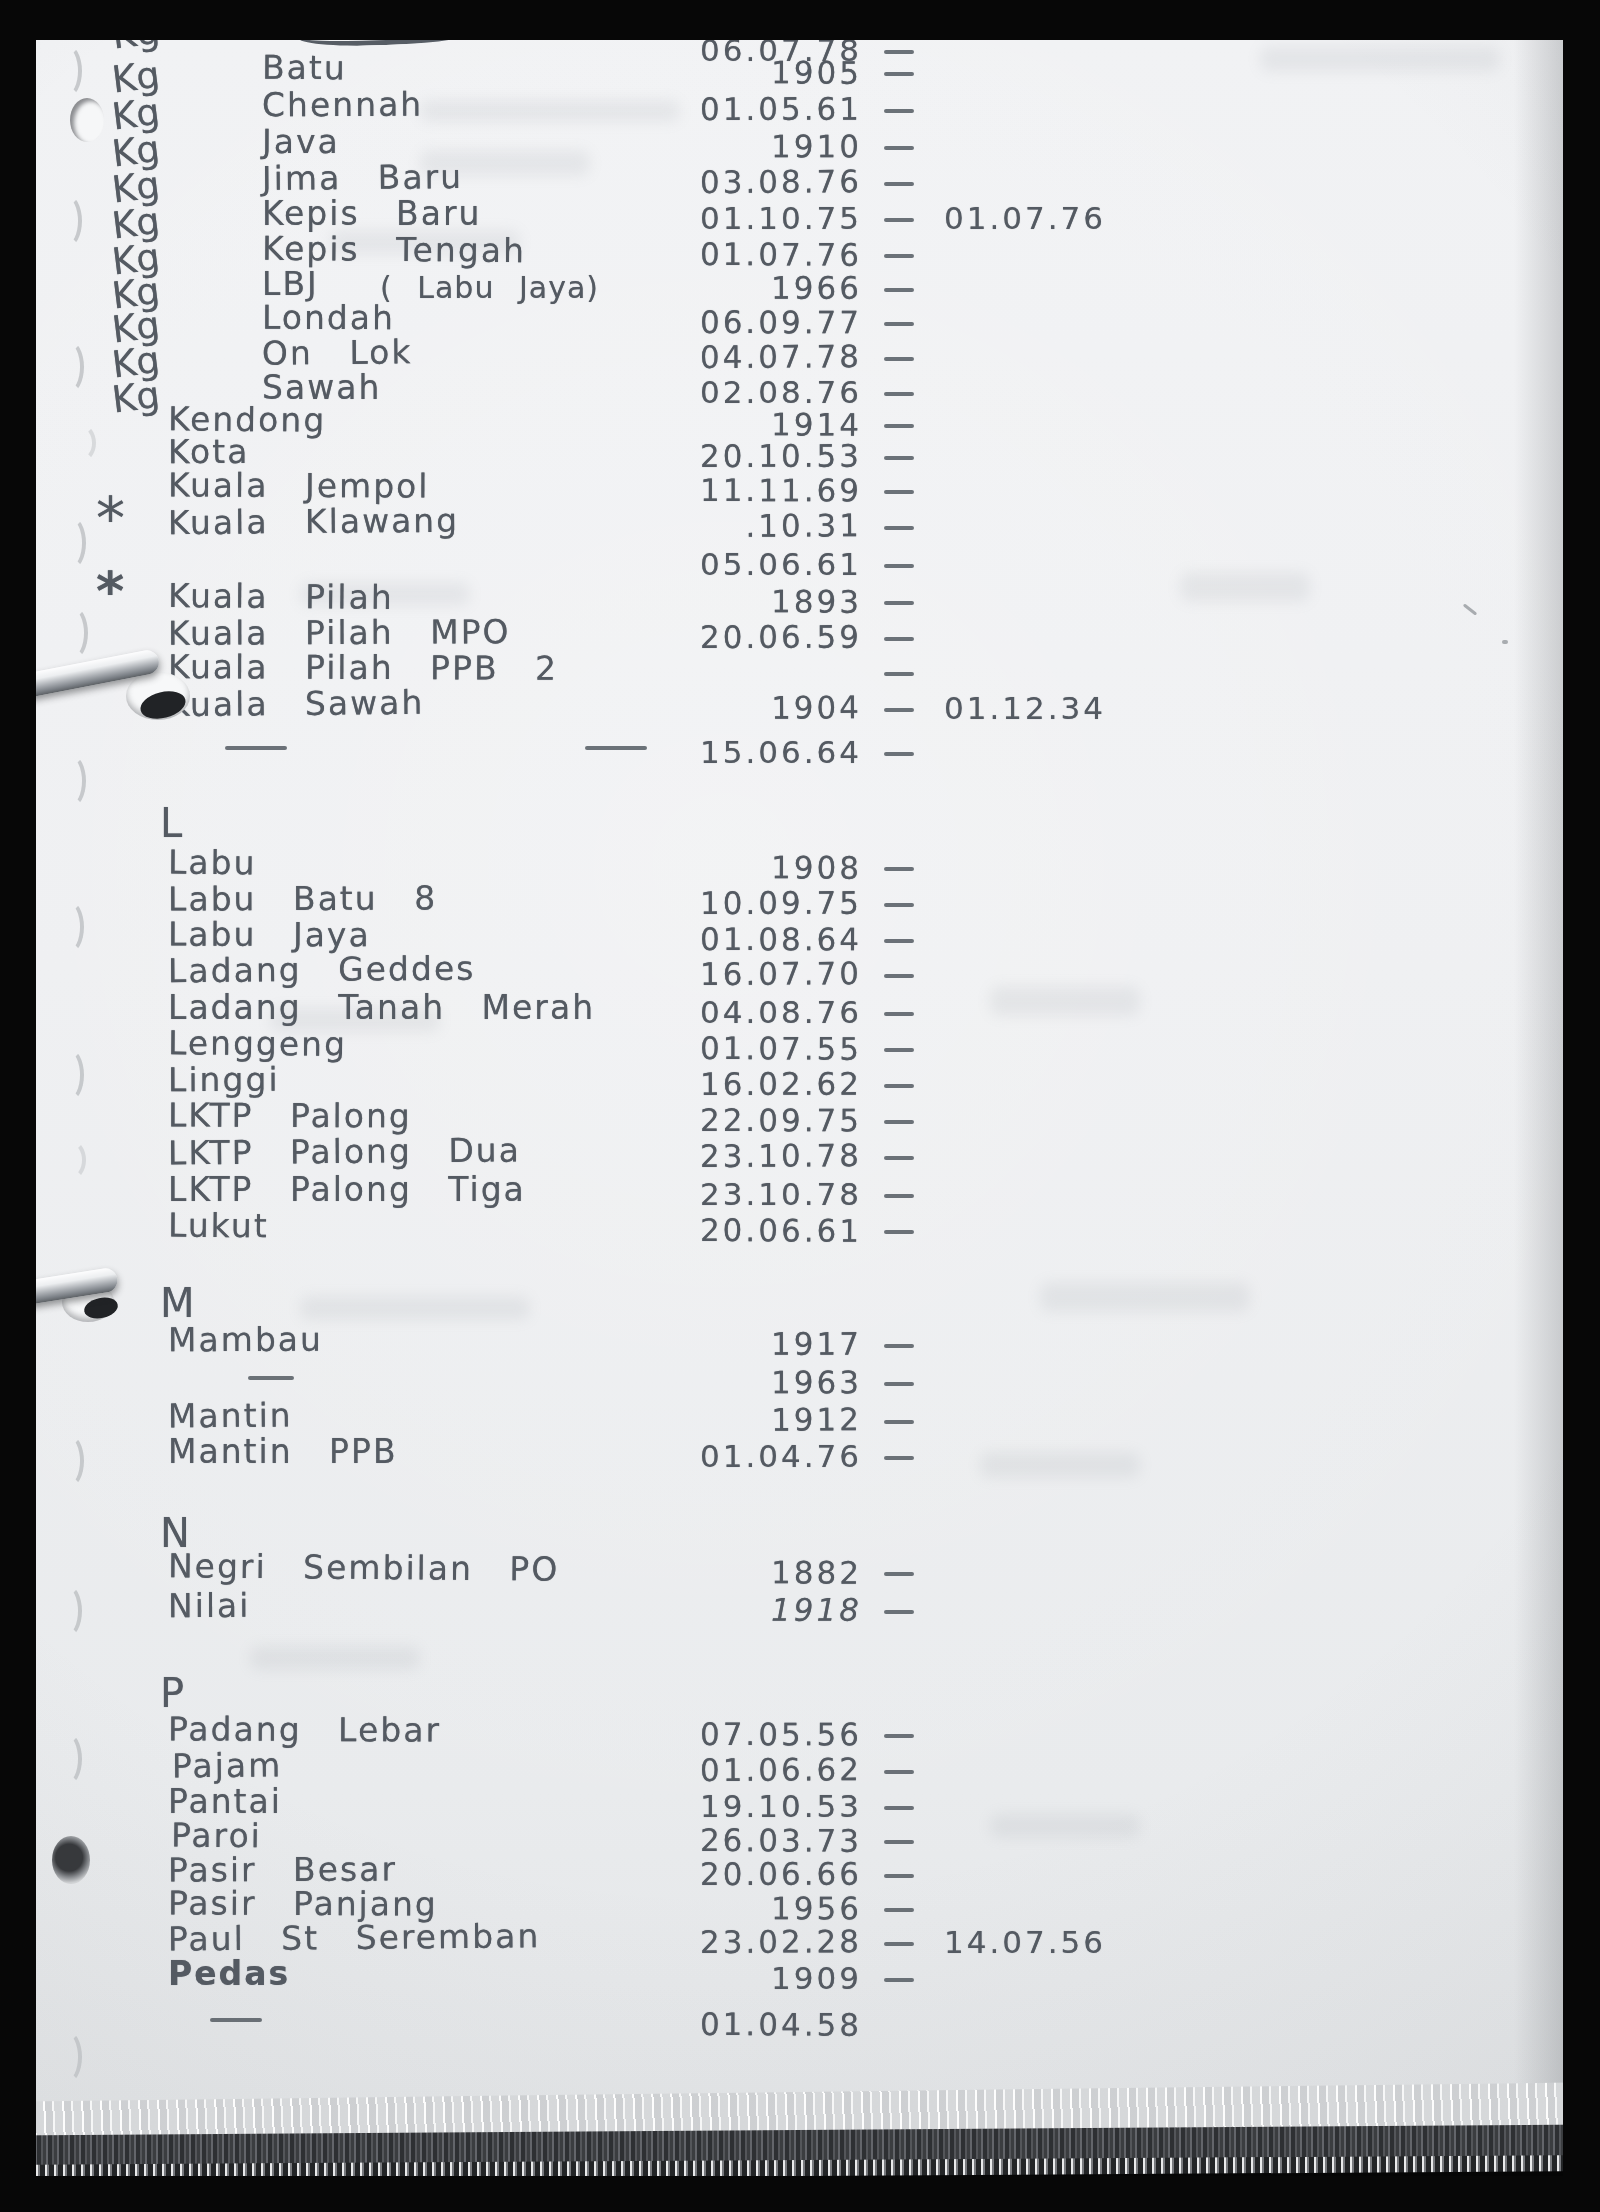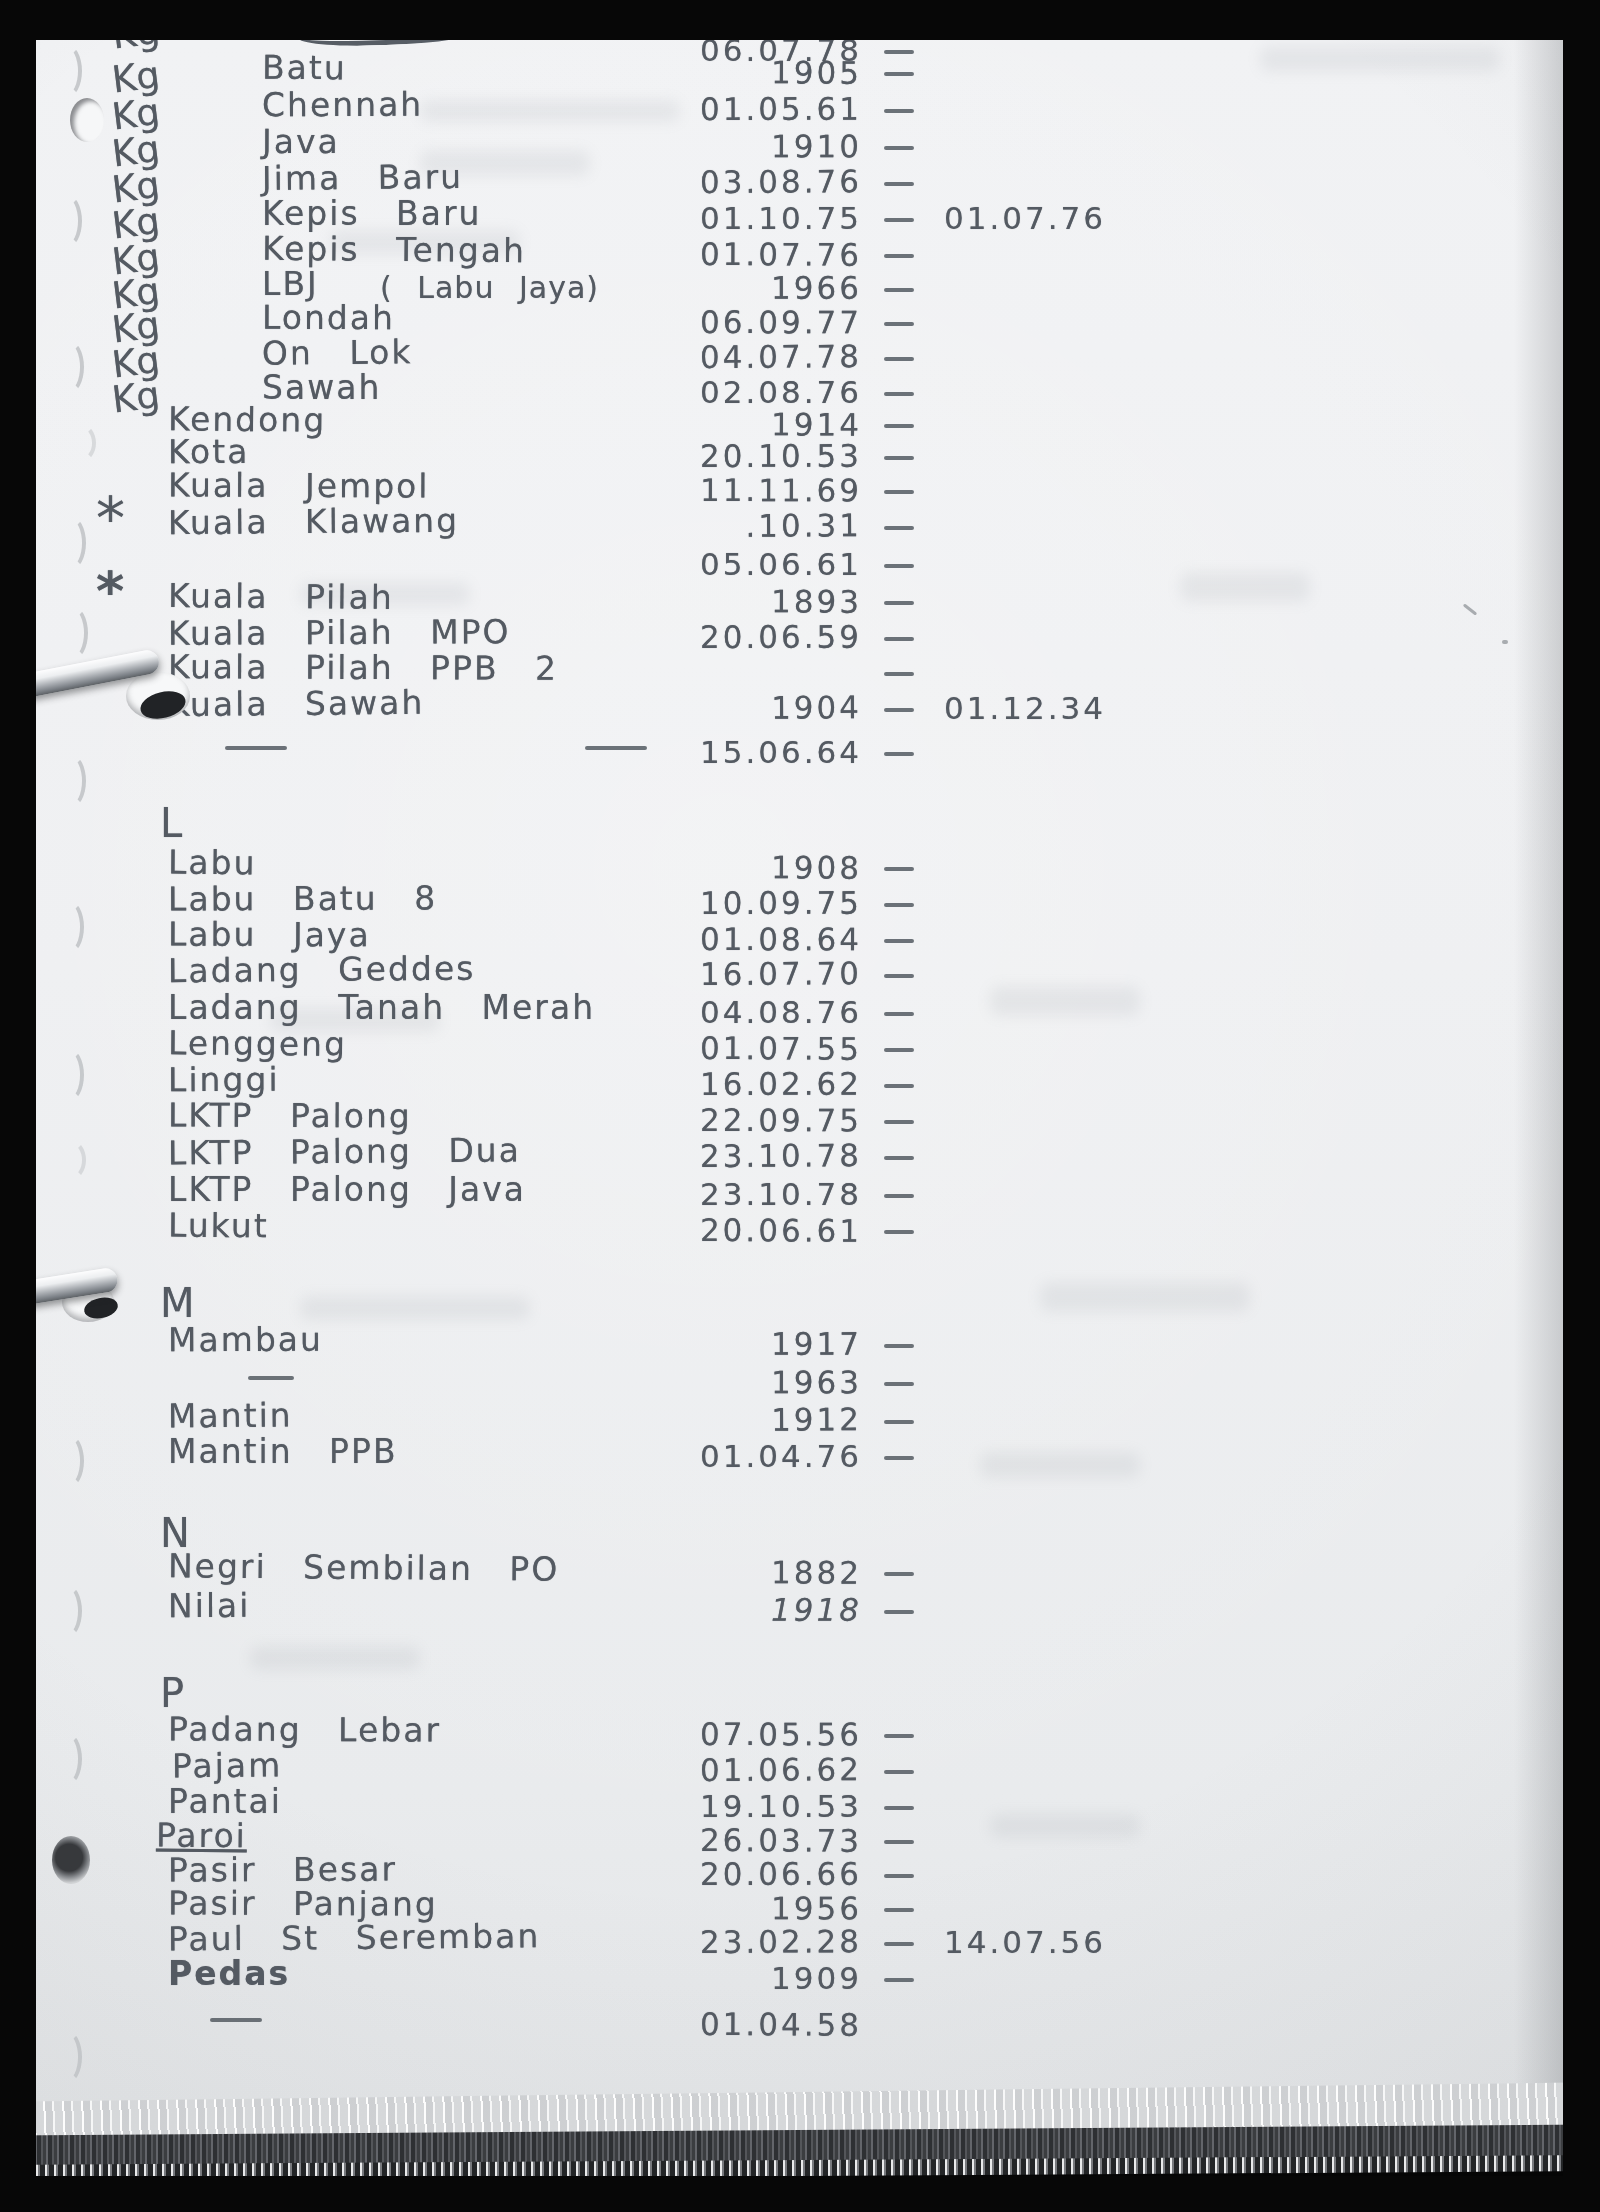--- a/index.html
+++ b/index.html
@@ -213,21 +213,21 @@
       <div class="hand dashm" style="left: 884px; top: 1048px;"></div>
       <div class="hand nm" style="left: 168px; top: 1060px; transform: rotate(-0.25deg);">Linggi</div>
       <div class="hand date" style="left: 540px; top: 1066px; transform: rotate(-0.15deg);">16.02.62</div>
       <div class="hand dashm" style="left: 884px; top: 1084px;"></div>
       <div class="hand nm" style="left: 168px; top: 1096px; transform: rotate(0.25deg);">LKTP Palong</div>
       <div class="hand date" style="left: 540px; top: 1102px; transform: rotate(0.15deg);">22.09.75</div>
       <div class="hand dashm" style="left: 884px; top: 1120px;"></div>
       <div class="hand nm" style="left: 168px; top: 1132px; transform: rotate(-0.5deg);">LKTP Palong Dua</div>
       <div class="hand date" style="left: 540px; top: 1138px; transform: rotate(-0.3deg);">23.10.78</div>
       <div class="hand dashm" style="left: 884px; top: 1156px;"></div>
-      <div class="hand nm" style="left: 168px; top: 1170px; transform: rotate(0deg);">LKTP Palong Java</div>
+      <div class="hand nm" style="left: 168px; top: 1170px; transform: rotate(0deg);">LKTP Palong Tiga</div>
       <div class="hand date" style="left: 540px; top: 1176px; transform: rotate(0deg);">23.10.78</div>
       <div class="hand dashm" style="left: 884px; top: 1194px;"></div>
       <div class="hand nm" style="left: 168px; top: 1206px; transform: rotate(0.5deg);">Lukut</div>
       <div class="hand date" style="left: 540px; top: 1212px; transform: rotate(0.3deg);">20.06.61</div>
       <div class="hand dashm" style="left: 884px; top: 1230px;"></div>
       <div class="hand hdr" style="left: 160px; top: 1280px;">M</div>
       <div class="hand nm" style="left: 168px; top: 1320px; transform: rotate(-0.25deg);">Mambau</div>
       <div class="hand date" style="left: 540px; top: 1326px; transform: rotate(-0.15deg);">1917</div>
       <div class="hand dashm" style="left: 884px; top: 1344px;"></div>
       <div class="hand ditto" style="left: 248px; top: 1376px; width: 46px;"></div>
@@ -249,21 +249,21 @@
       <div class="hand hdr" style="left: 160px; top: 1670px;">P</div>
       <div class="hand nm" style="left: 168px; top: 1710px; transform: rotate(0.25deg);">Padang Lebar</div>
       <div class="hand date" style="left: 540px; top: 1716px; transform: rotate(0.15deg);">07.05.56</div>
       <div class="hand dashm" style="left: 884px; top: 1734px;"></div>
       <div class="hand nm" style="left: 172px; top: 1746px; transform: rotate(-0.5deg);">Pajam</div>
       <div class="hand date" style="left: 540px; top: 1752px; transform: rotate(-0.3deg);">01.06.62</div>
       <div class="hand dashm" style="left: 884px; top: 1770px;"></div>
       <div class="hand nm" style="left: 168px; top: 1782px; transform: rotate(0deg);">Pantai</div>
       <div class="hand date" style="left: 540px; top: 1788px; transform: rotate(0deg);">19.10.53</div>
       <div class="hand dashm" style="left: 884px; top: 1806px;"></div>
-      <div class="hand nm" style="left: 156px; top: 1816px; transform: rotate(0.5deg); text-decoration: underline;">Paroi</div>
+      <div class="hand nm" style="left: 171px; top: 1816px; transform: rotate(0.5deg);">Paroi</div>
       <div class="hand date" style="left: 540px; top: 1822px; transform: rotate(0.3deg);">26.03.73</div>
       <div class="hand dashm" style="left: 884px; top: 1840px;"></div>
       <div class="hand nm" style="left: 168px; top: 1850px; transform: rotate(-0.25deg);">Pasir Besar</div>
       <div class="hand date" style="left: 540px; top: 1856px; transform: rotate(-0.15deg);">20.06.66</div>
       <div class="hand dashm" style="left: 884px; top: 1874px;"></div>
       <div class="hand nm" style="left: 168px; top: 1884px; transform: rotate(0.25deg);">Pasir Panjang</div>
       <div class="hand date" style="left: 540px; top: 1890px; transform: rotate(0.15deg);">1956</div>
       <div class="hand dashm" style="left: 884px; top: 1908px;"></div>
       <div class="hand nm" style="left: 168px; top: 1918px; transform: rotate(-0.5deg);">Paul St Seremban</div>
       <div class="hand date" style="left: 540px; top: 1924px; transform: rotate(-0.3deg);">23.02.28</div>

